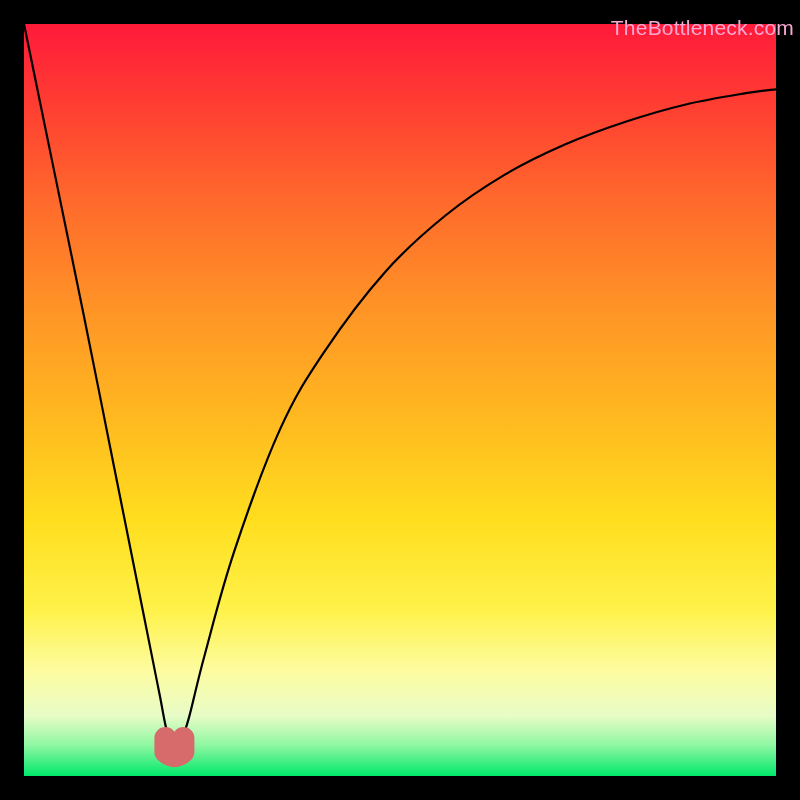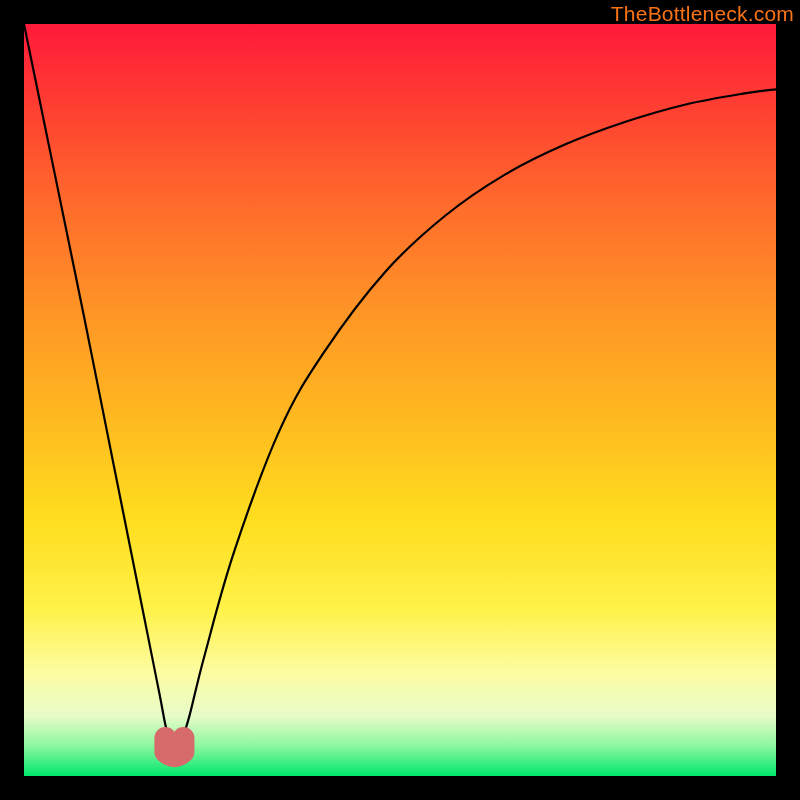--- a/index.html
+++ b/index.html
@@ -26,23 +26,23 @@
       #ffde1e 66%,
       #fff24a 78%,
       #fdfca0 86%,
       #e8fcc8 92%,
       #8cf7a0 96%,
       #00e86b 100%
     );
   }
   .attribution {
     position: absolute;
-    top: 2px;
+    top: 16px;
     right: 6px;
-    color: #f97316;
+    color: #f9a8d4;
     font-size: 21px;
     font-weight: 400;
     letter-spacing: 0.2px;
     user-select: none;
   }
   svg.plot {
     position: absolute;
     left: 0;
     top: 0;
     width: 752px;

